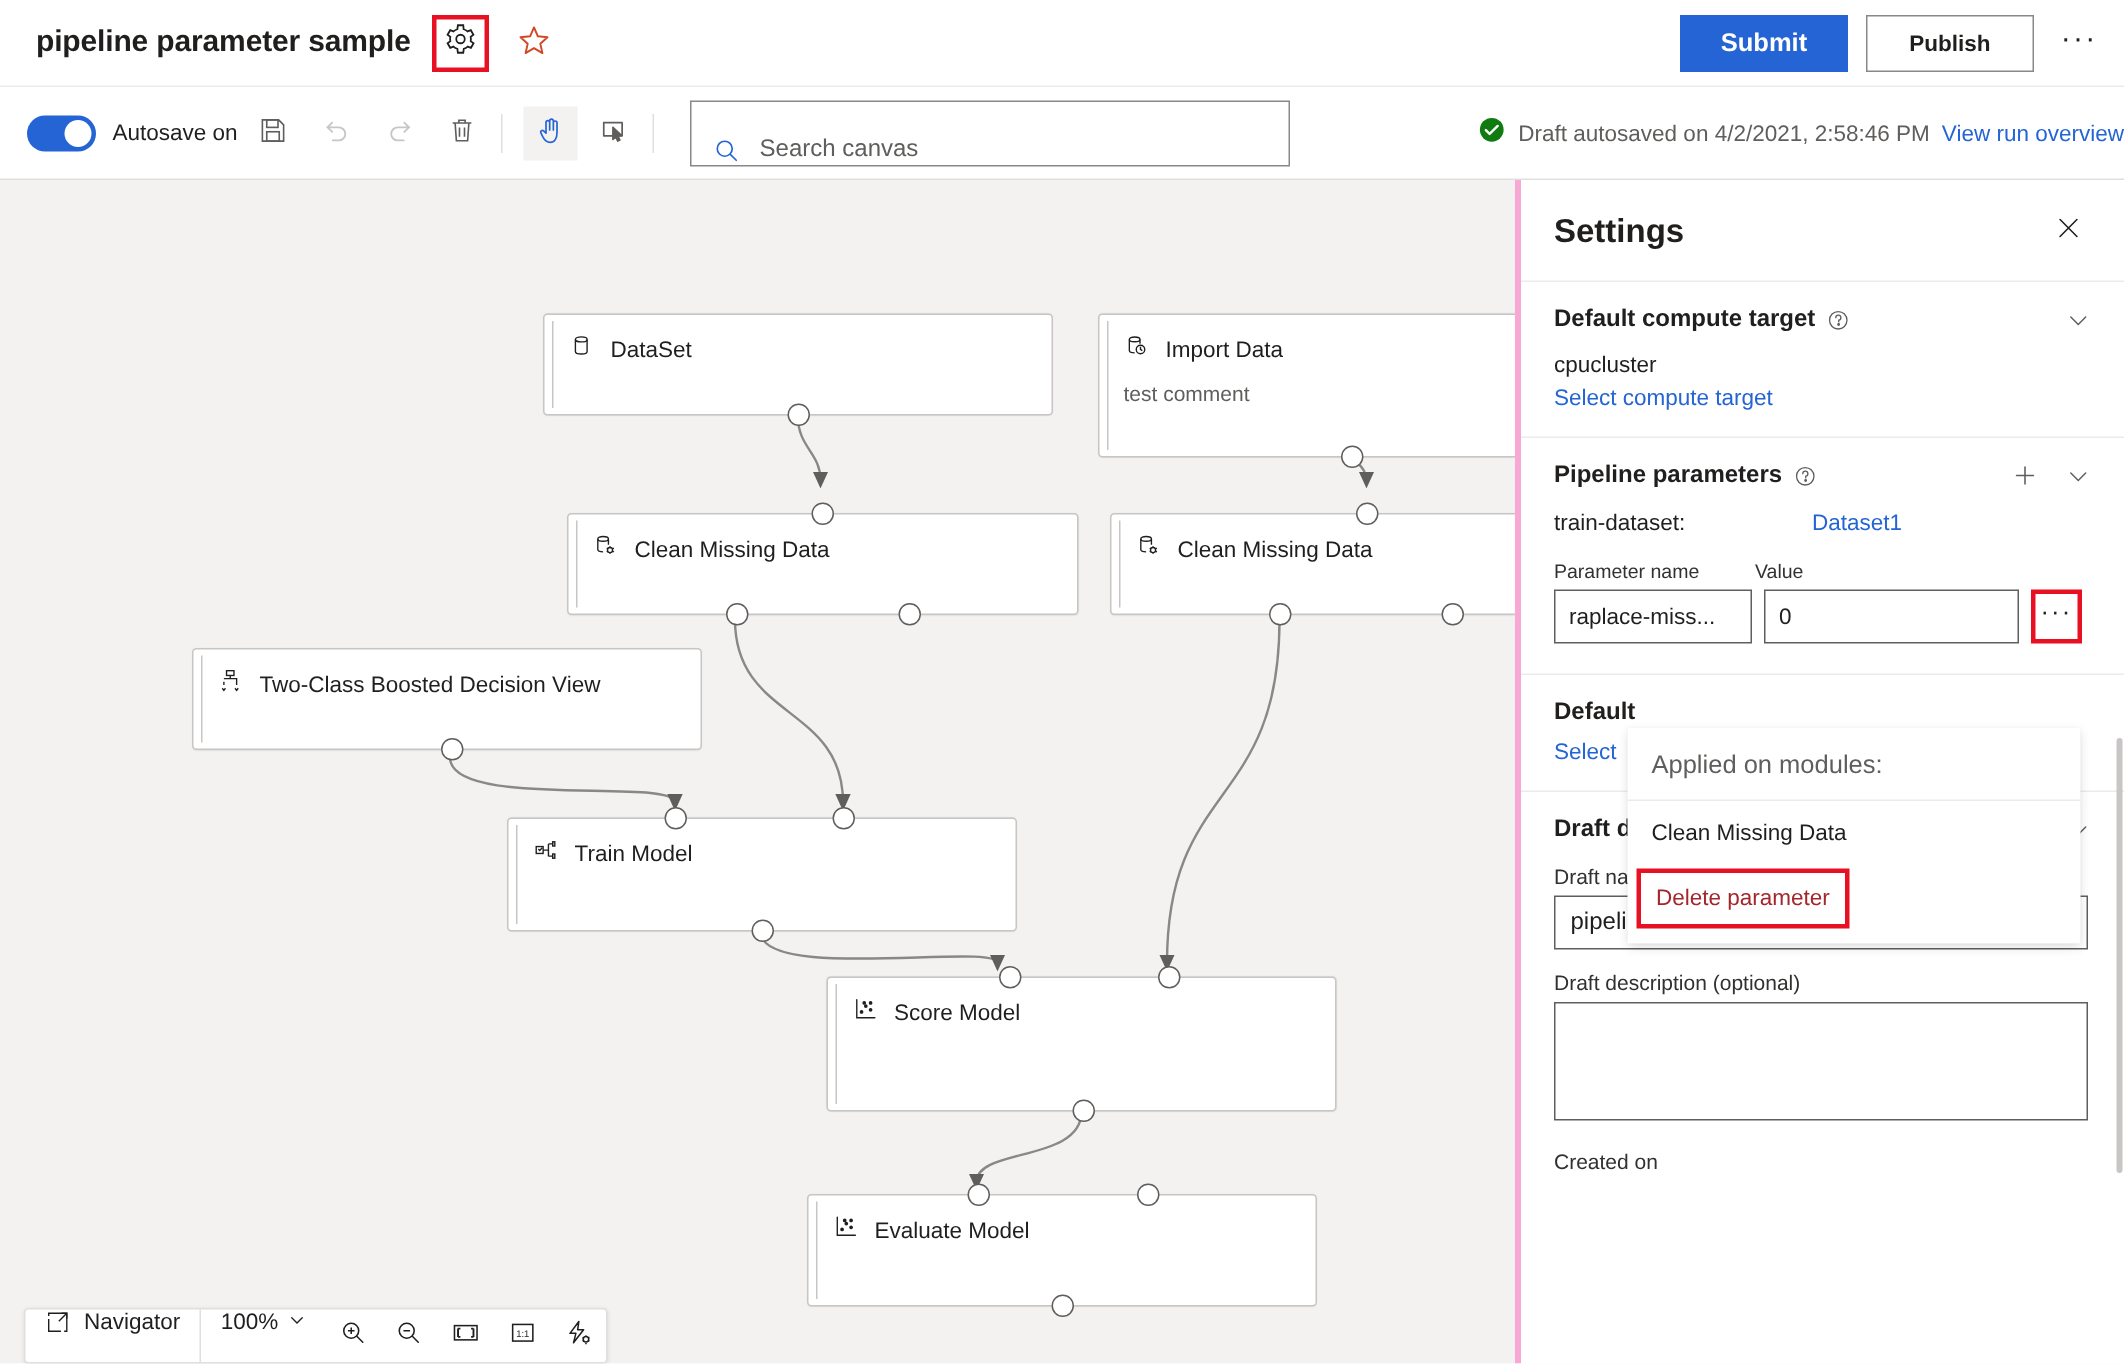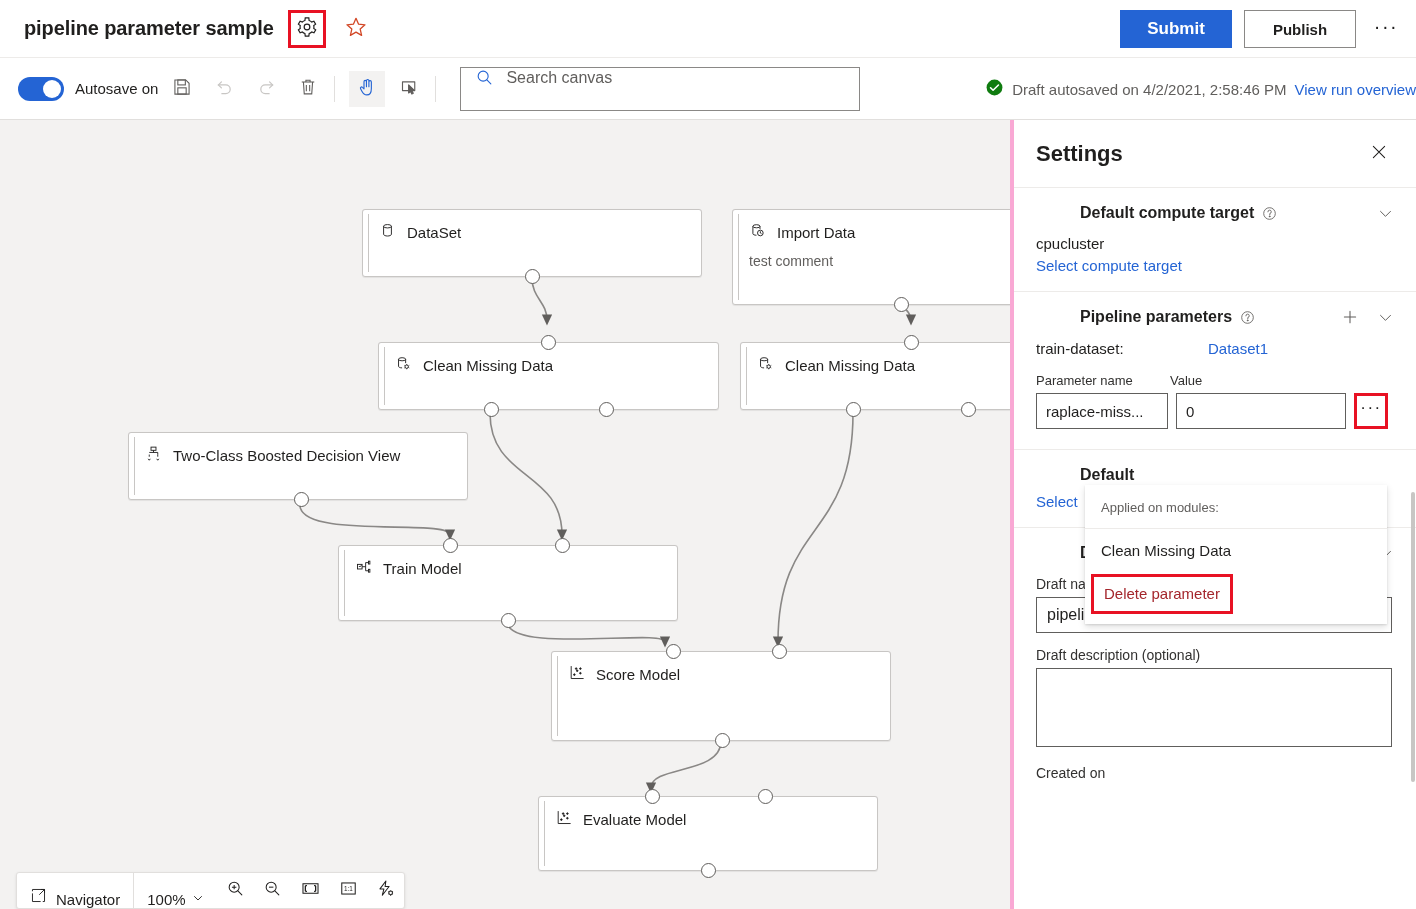--- a/index.html
+++ b/index.html
@@ -105,21 +105,21 @@
   }
   .tb-icon.active { background: #f3f2f1; }
   .tb-sep {
     width: 1px; height: 26px; background: #e1dfdd; margin: 0 8px; flex: none;
   }
   .search-wrap {
     margin-left: 16px;
     width: 400px; height: 44px;
     border: 1px solid #8a8886;
     background: #ffffff;
-    display: flex; align-items: flex-start; flex: none;
+    display: flex; align-items: flex-end; flex: none;
   }
   .search-wrap .si { margin-left: 14px; display: flex; flex: none; }
   .search-input {
     border: none; outline: none; flex: 1;
     font-size: 16px; color: #605e5c;
     margin-left: 10px; background: transparent;
     font-family: "Liberation Sans", sans-serif;
   }
   .search-input::placeholder { color: #605e5c; opacity: 1; }
   .autosave-status {
@@ -168,21 +168,21 @@
   .navigator {
     position: absolute; left: 16px; top: 872px;
     height: 37px;
     background: #ffffff;
     border: 1px solid #e1dfdd;
     border-radius: 3px;
     display: flex; align-items: center;
     box-shadow: 0 1px 3px rgba(0,0,0,0.10);
   }
   .nav-item {
-    display: flex; align-items: flex-end; gap: 9px;
+    display: flex; align-items: flex-start; gap: 9px;
     padding: 0 13px; height: 100%; cursor: pointer;
   }
   .nav-label { font-size: 15px; color: #201f1e; white-space: nowrap; }
   .nav-sep { width: 1px; height: 100%; background: #e1dfdd; }
   .zoom-val { font-size: 15px; color: #201f1e; }
   .nav-ico { padding: 0 9px; cursor: pointer; display: flex; align-items: center; }
 
   
   .panel {
     position: absolute; left: 1010px; top: 120px;
@@ -201,21 +201,21 @@
   }
   .close-btn {
     width: 30px; height: 30px; display: flex; align-items: center; justify-content: center;
     cursor: pointer; background: transparent; border: none;
   }
   .section {
     padding: 16px 22px 16px 22px;
     border-bottom: 1px solid #edebe9;
   }
   .section.no-border { border-bottom: none; }
-  .sec-head { display: flex; align-items: center; margin-left: 44px; }
+  .sec-head { display: flex; align-items: center; }
   .sec-title {
     font-size: 16px; font-weight: 700; color: #201f1e;
   }
   .help-ico { margin-left: 8px; display: flex; align-items: center; cursor: pointer; }
   .sec-spacer { flex: 1; }
   .plus-btn { cursor: pointer; display:flex; align-items:center; margin-right: 18px; }
   .chev-btn { cursor: pointer; display:flex; align-items:center; }
   .sec-value { font-size: 15px; color: #201f1e; margin-top: 13px; }
   .link { font-size: 15px; color: #2464d4; cursor: pointer; margin-top: 5px; display: inline-block; }
 
@@ -266,21 +266,21 @@
   .ctxmenu {
     position: absolute;
     left: 1085px; top: 485px;
     width: 302px;
     background: #ffffff;
     box-shadow: 0 3.2px 7.2px rgba(0,0,0,0.13), 0 0.6px 1.8px rgba(0,0,0,0.11);
     z-index: 50;
     padding: 4px 0 6px 0;
   }
   .ctx-header {
-    font-size: 13px; color: #605e5c;
+    font-size: 17px; color: #605e5c;
     padding: 11px 16px 13px 16px;
     border-bottom: 1px solid #edebe9;
   }
   .ctx-item {
     font-size: 15px; color: #201f1e;
     padding: 13px 16px 13px 16px;
     cursor: pointer;
   }
   .ctx-delete-wrap {
     margin: 2px 10px 4px 6px;

